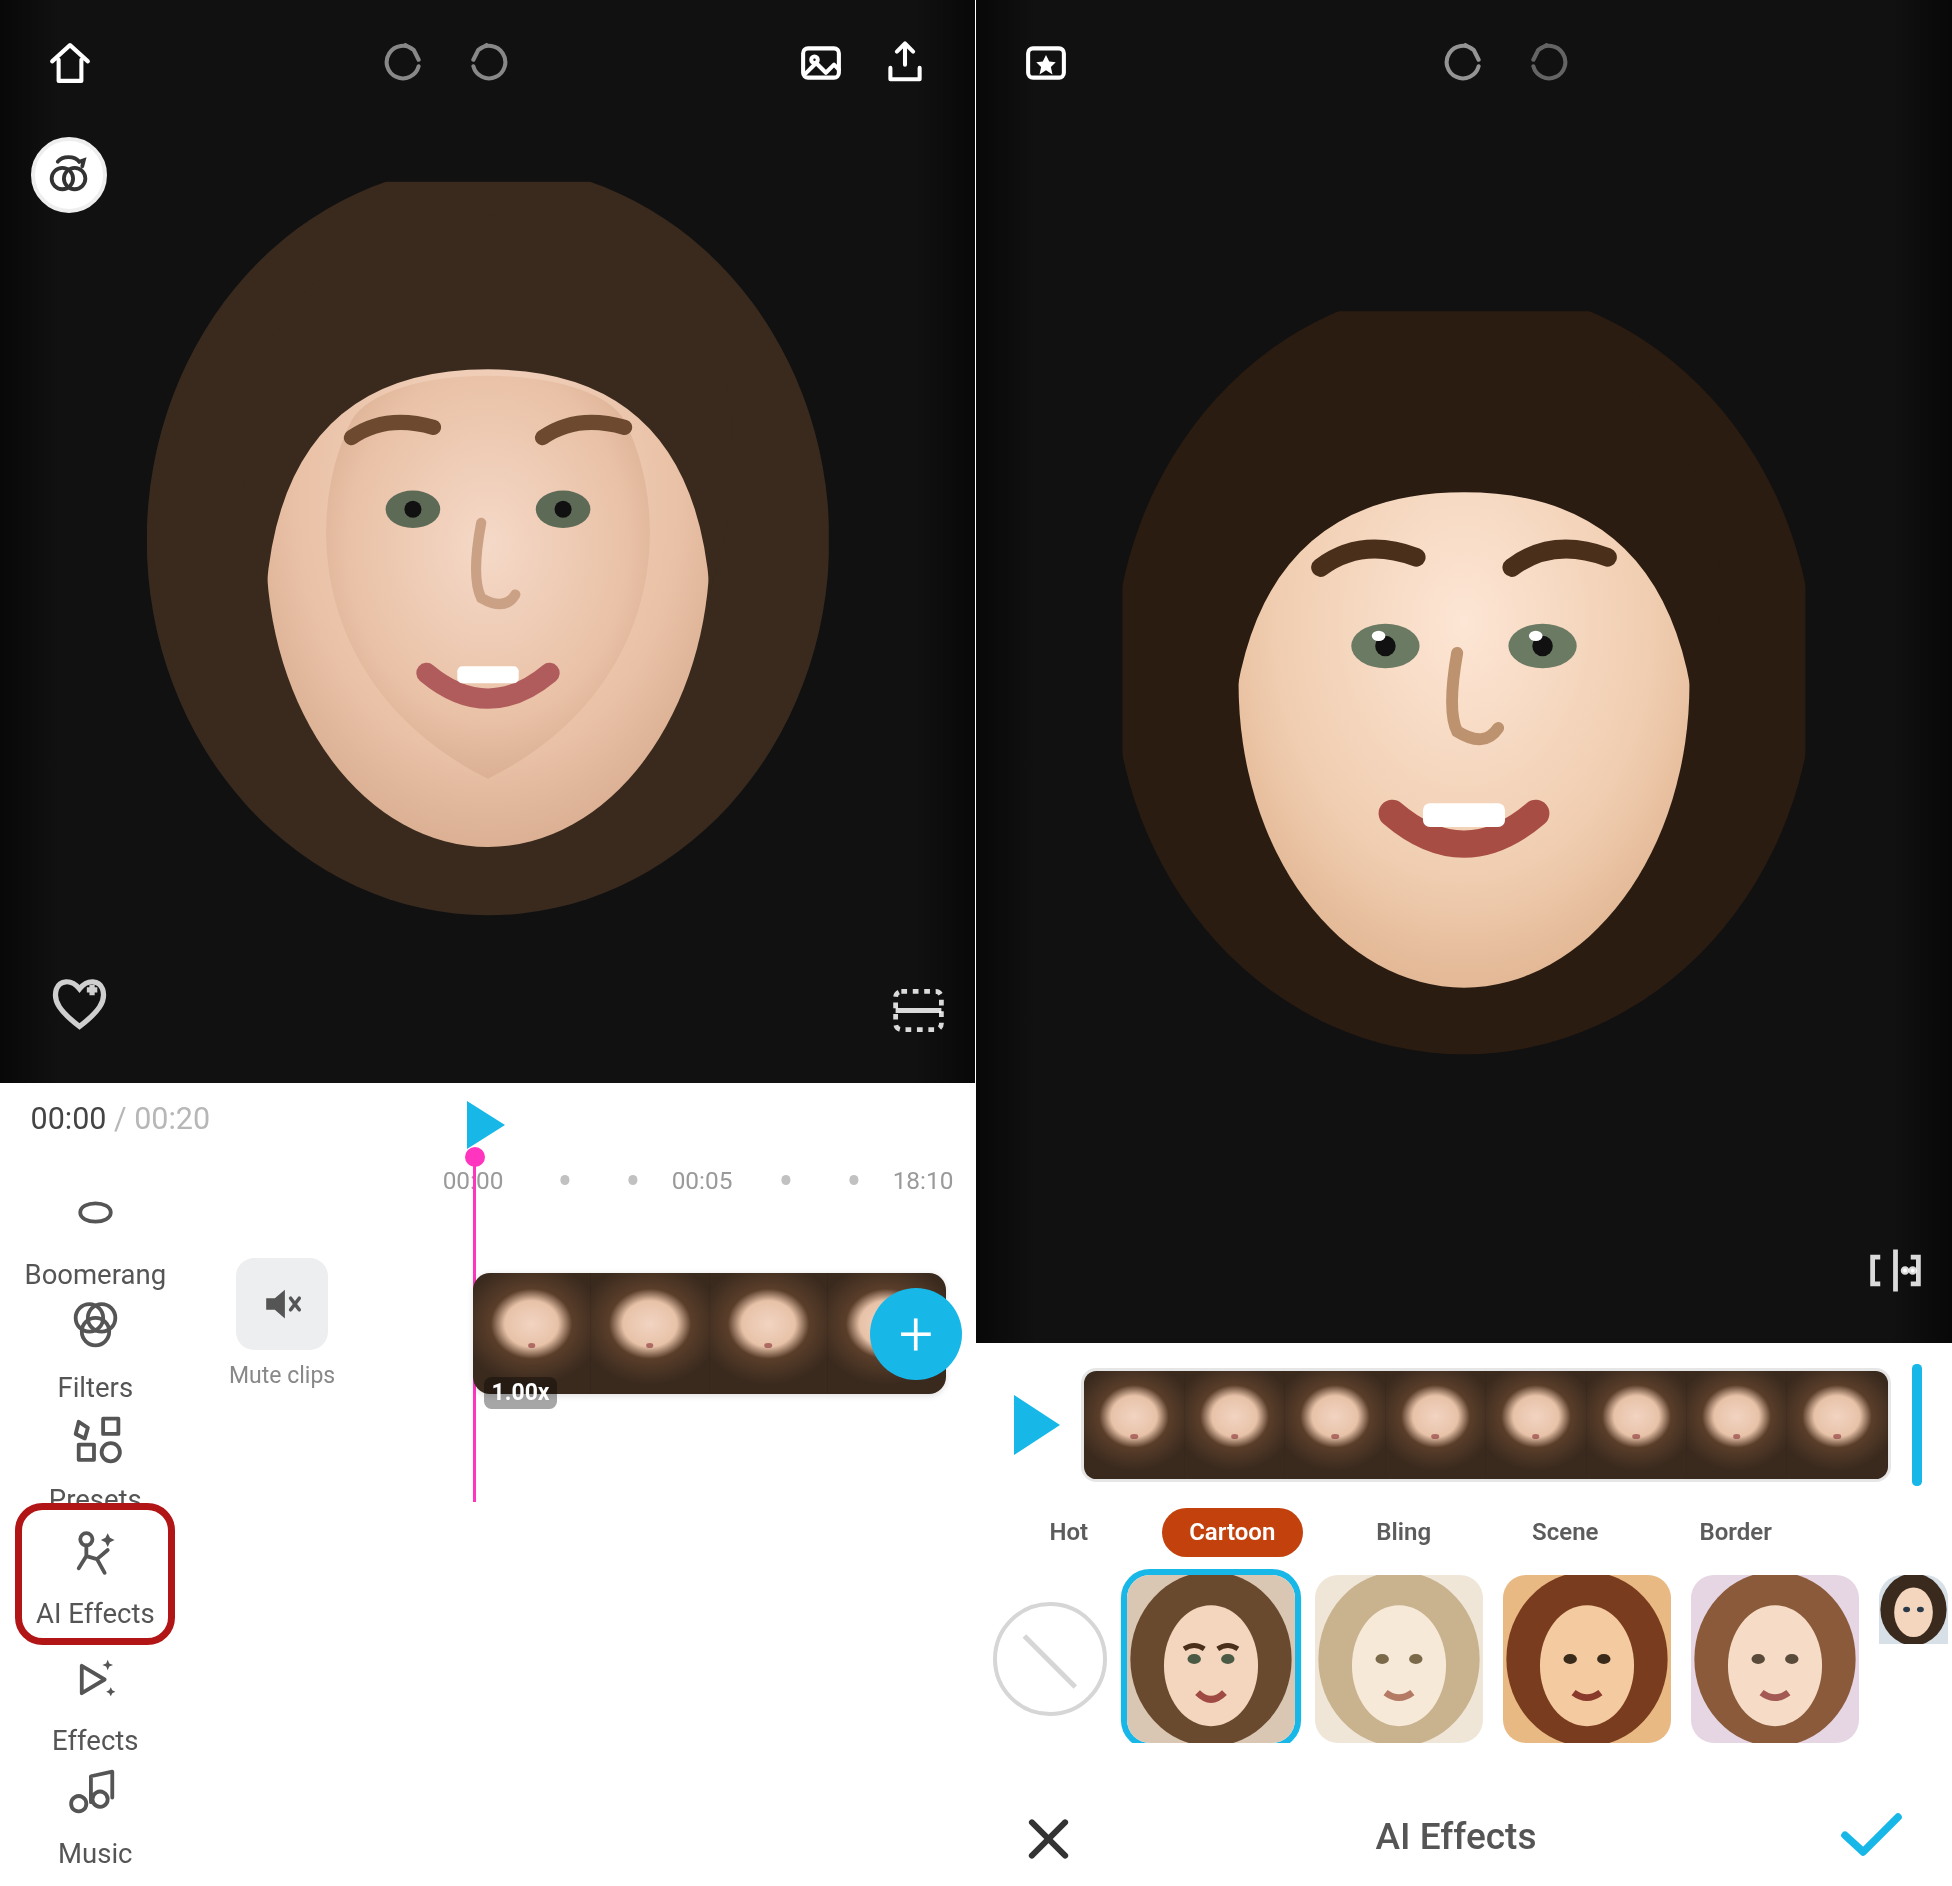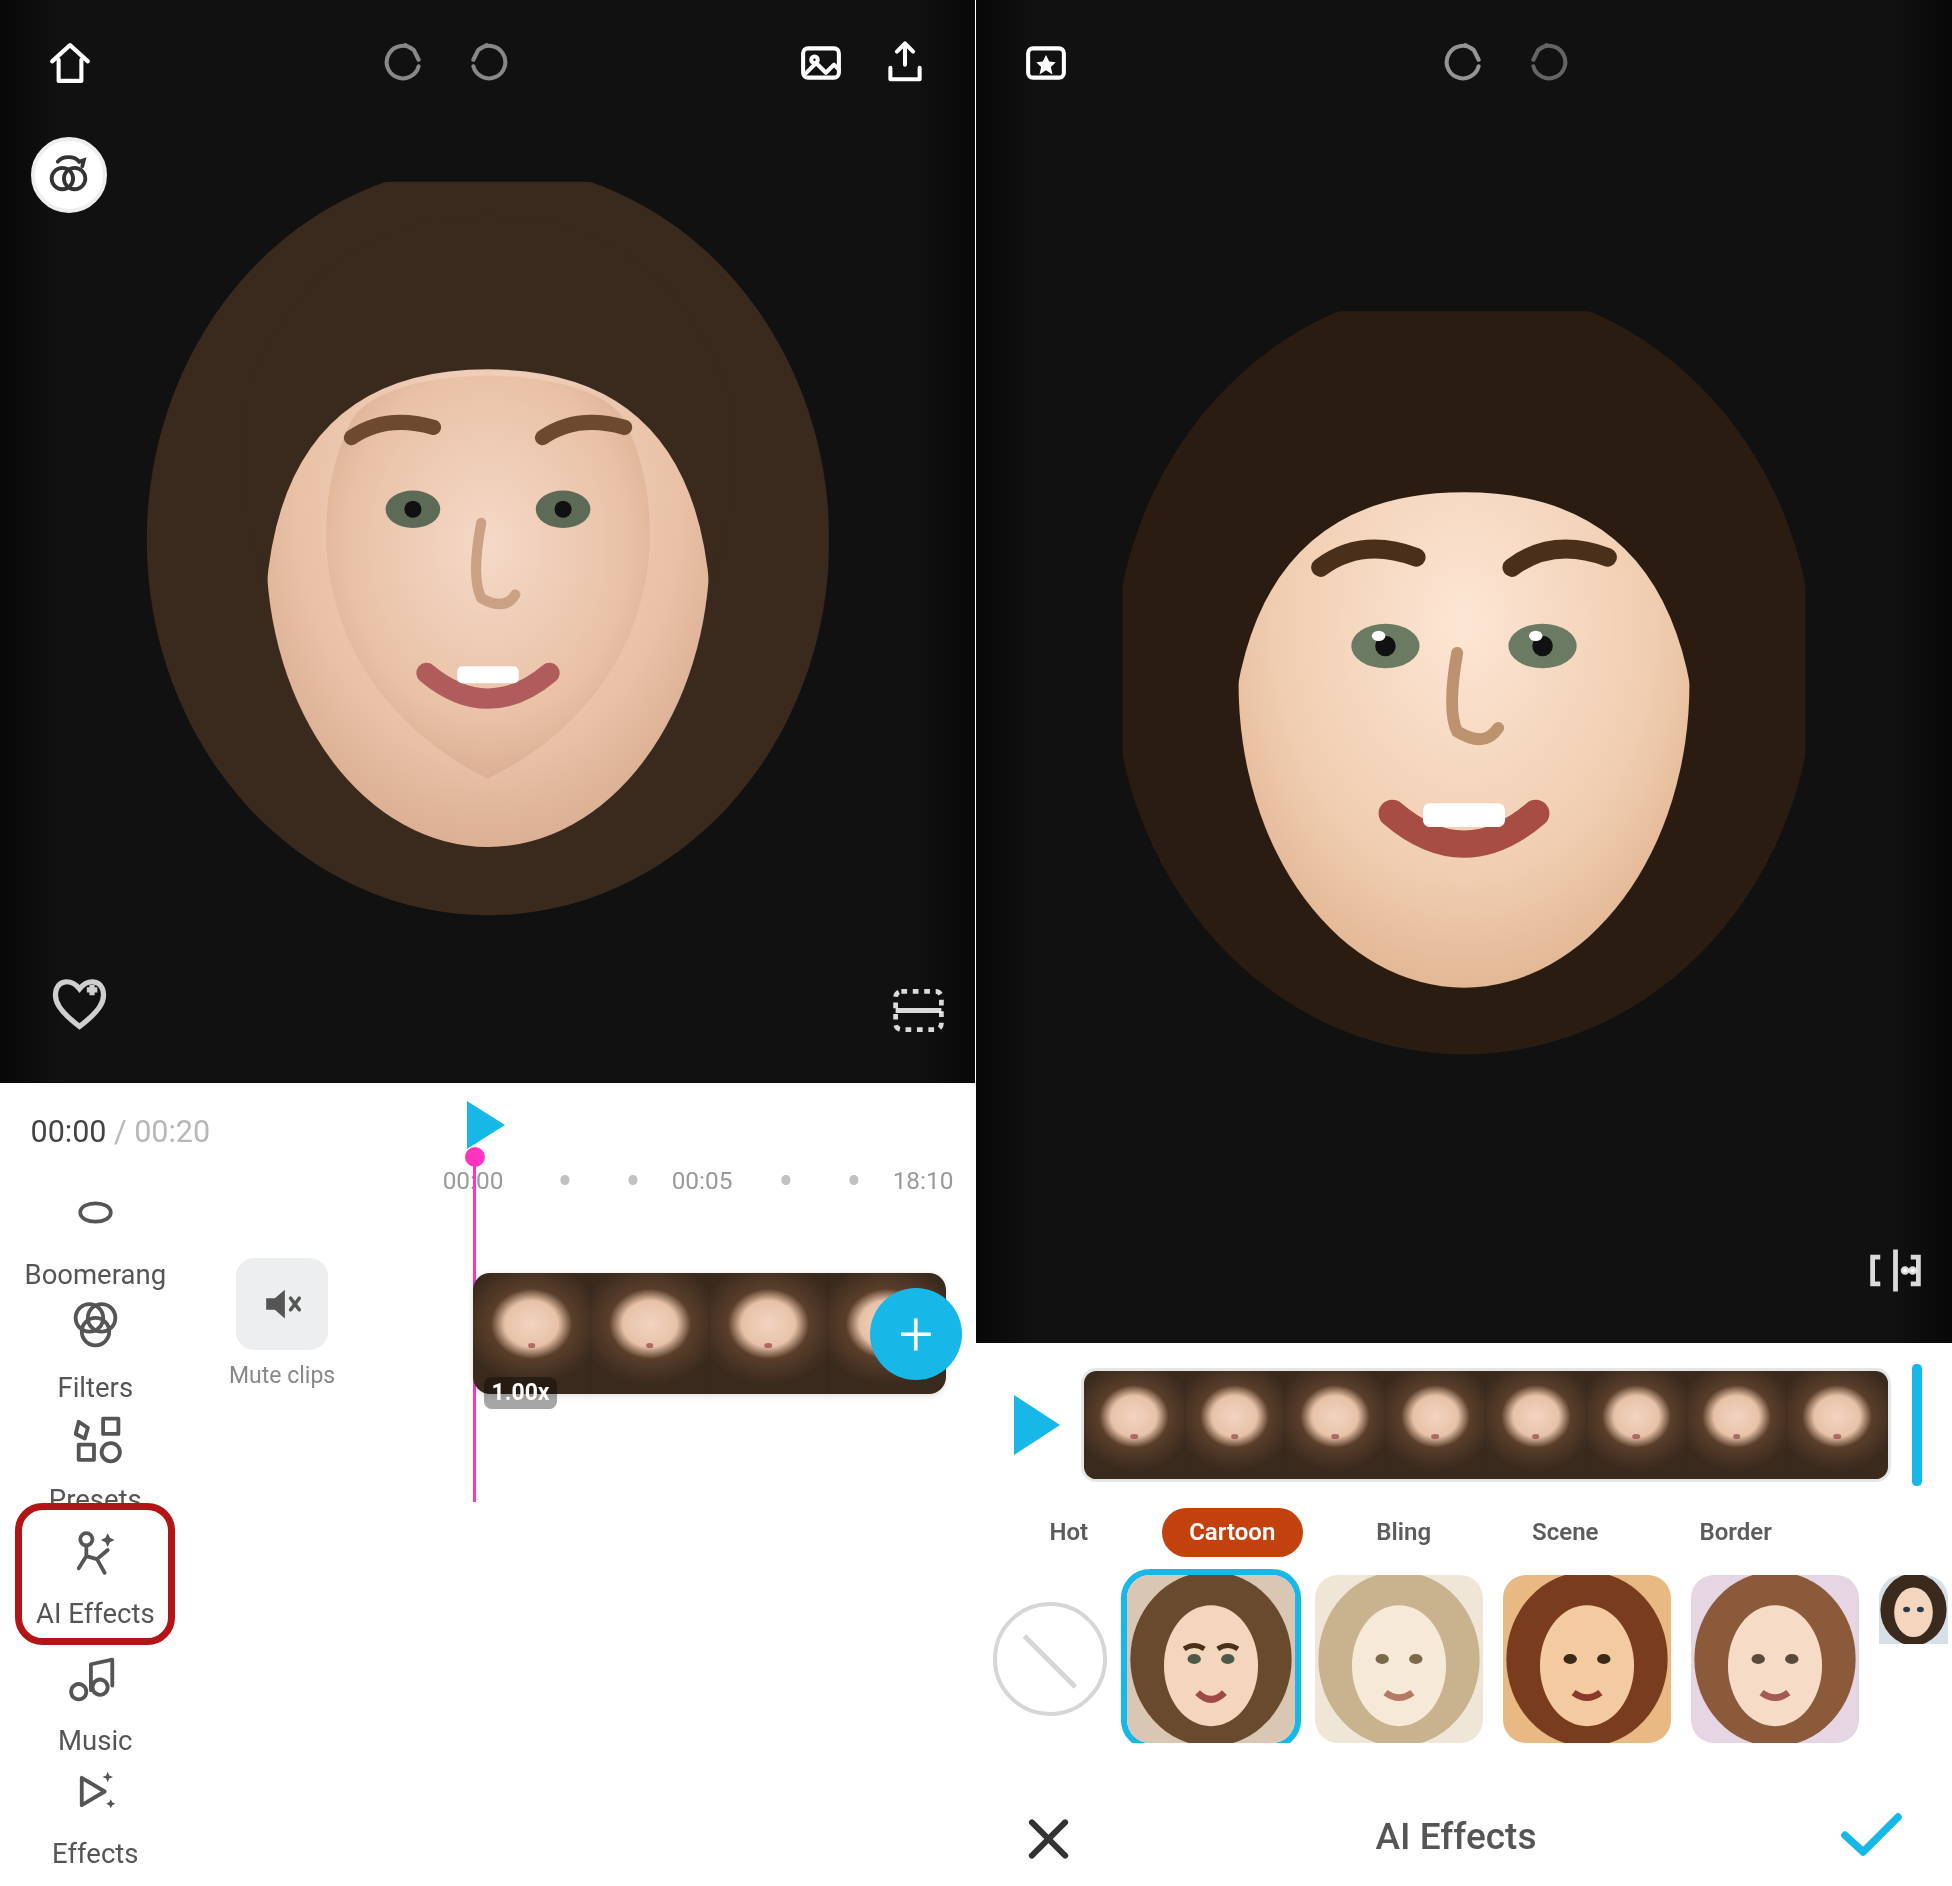--- a/index.html
+++ b/index.html
@@ -89,21 +89,21 @@
   .compare-btn {
     position: absolute; right: 26px; bottom: 46px;
     width: 61px; height: 53px;
     color: rgba(255,255,255,.85);
     z-index:5;
   }
   .compare-btn svg{width:100%;height:100%;fill:none;stroke:currentColor;stroke-width:5;}
 
   
   .play-row {
-    display:flex; align-items:flex-end; gap: 8px;
+    display:flex; align-items:flex-start; gap: 8px;
     padding: 18.3px 30.5px 0 30.5px;
   }
   .timecode { font-size: 30.5px; color:#444; }
   .timecode .dur { color:#b7b7b7; }
   .play-btn {
     margin-left: auto; margin-right: auto;
     width: 0; height: 0;
     border-left: 38px solid #17b8e8;
     border-top: 24.4px solid transparent;
     border-bottom: 24.4px solid transparent;
@@ -468,33 +468,33 @@
             <circle cx="28" cy="24" r="8"></circle>
             <path d="M28 32v14l-10 16M28 46l14 4 10 18M42 50l14-12"></path>
             <path d="M56 16l3 6 6 3-6 3-3 6-3-6-6-3 6-3z" fill="#555" stroke="none"></path>
           </svg>
         </div>
       <div class="lab">AI Effects</div>
     </div>
     <div class="tool">
       <div class="ico">
           <svg viewBox="0 0 80 80">
-            <path d="M28 56a10 10 0 1 0 0 .1zM56 50a10 10 0 1 0 0 .1zM34 54V20l28-6v34"></path>
+            <path d="M22 22v36l30-18z"></path>
+            <path d="M56 14l2 5 5 2-5 2-2 5-2-5-5-2 5-2zM60 50l2 4 4 2-4 2-2 4-2-4-4-2 4-2z" fill="#555" stroke="none"></path>
           </svg>
         </div>
-      <div class="lab">Music</div>
+      <div class="lab">Effects</div>
     </div>
     <div class="tool">
       <div class="ico">
           <svg viewBox="0 0 80 80">
-            <path d="M22 22v36l30-18z"></path>
-            <path d="M56 14l2 5 5 2-5 2-2 5-2-5-5-2 5-2zM60 50l2 4 4 2-4 2-2 4-2-4-4-2 4-2z" fill="#555" stroke="none"></path>
+            <path d="M28 56a10 10 0 1 0 0 .1zM56 50a10 10 0 1 0 0 .1zM34 54V20l28-6v34"></path>
           </svg>
         </div>
-      <div class="lab">Effects</div>
+      <div class="lab">Music</div>
     </div>
   </div>
 </div>
 
 <div class="screen screen-right">
 
   <div class="preview">
     <div class="topbar">
       <div class="ticon">
         <svg viewBox="0 0 64 64">

